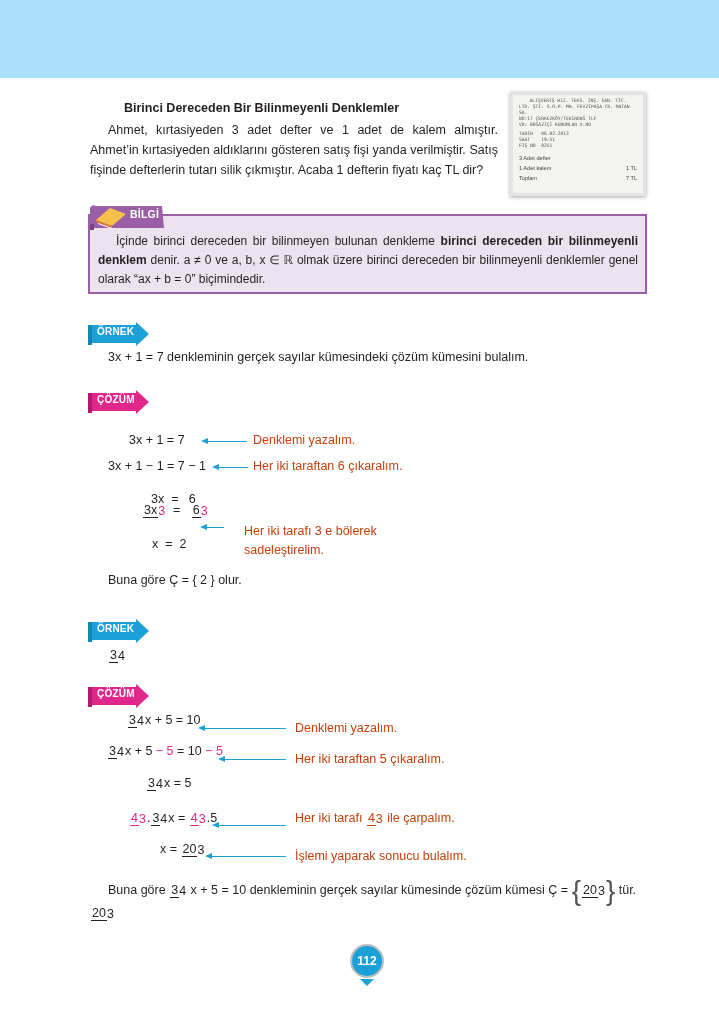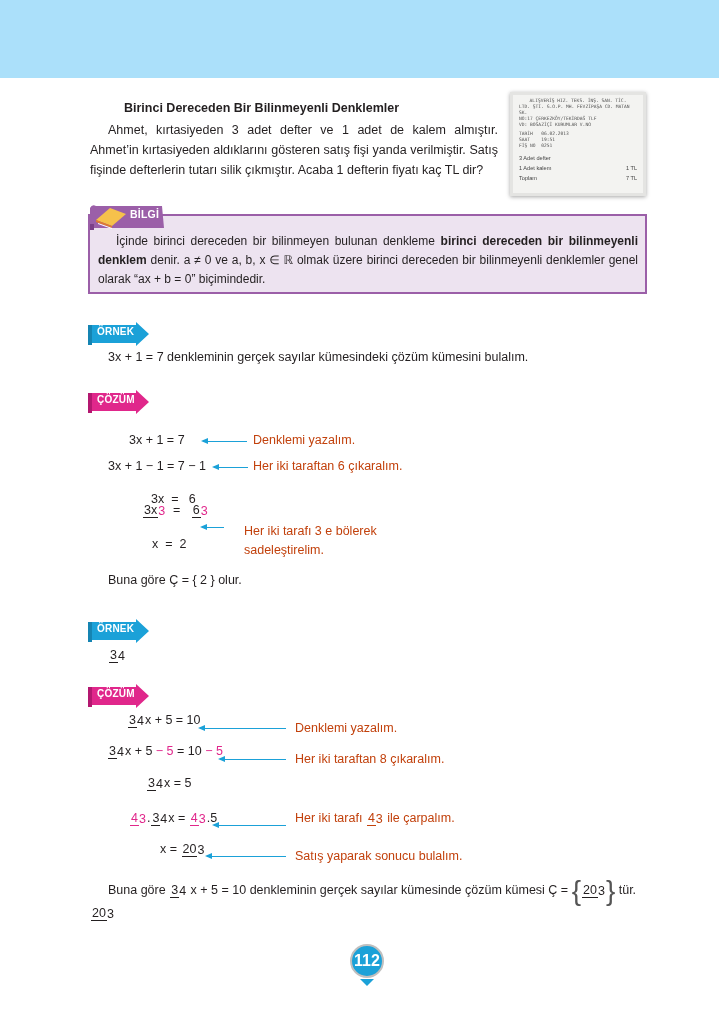--- a/index.html
+++ b/index.html
@@ -23,21 +23,21 @@
   .tag-label { position: absolute; left: 9px; top: 4px; color: #fff; font-weight: bold; font-size: 10px; font-family: "Liberation Sans", sans-serif; letter-spacing: 0.2px; }
 
   .line { font-size: 12.5px; white-space: nowrap; }
   .blue { color: #c2410c; }
   .pink { color: #e0278b; }
   .frac { display: inline-flex; flex-direction: row; align-items: flex-end; vertical-align: middle; line-height: 13px; margin: 0 1px; }
   .frac .num { border-bottom: 1px solid currentColor; padding: 0 1px; }
   .arrow { height: 1px; background: #1ba1d8; }
   .arrow::before { content: ""; position: absolute; left: -2px; top: -3px; border-right: 7px solid #1ba1d8; border-top: 3.5px solid transparent; border-bottom: 3.5px solid transparent; }
   .bigbrace { font-size: 28px; font-weight: 200; vertical-align: middle; color: #555; }
-  .pagenum { left: 350px; top: 944px; width: 34px; height: 34px; border-radius: 50%; background: #1ba1d8; border: 2px solid #bfbfbf; color: #fff; font-weight: bold; font-size: 16px; display: flex; align-items: center; justify-content: center; }
+  .pagenum { left: 350px; top: 944px; width: 34px; height: 34px; border-radius: 50%; background: #1ba1d8; border: 2px solid #bfbfbf; color: #fff; font-weight: bold; font-size: 12px; display: flex; align-items: center; justify-content: center; }
   .pagepin { left: 360px; top: 979px; width: 0; height: 0; border-left: 7px solid transparent; border-right: 7px solid transparent; border-top: 7px solid #1ba1d8; }
 </style>
 </head>
 <body>
 
 <div class="abs header-band"></div>
 
 <div class="abs title">Birinci Dereceden Bir Bilinmeyenli Denklemler</div>
 <div class="abs intro">Ahmet, kırtasiyeden 3 adet defter ve 1 adet de kalem almıştır. Ahmet’in kırtasiyeden aldıklarını gösteren satış fişi yanda verilmiştir. Satış fişinde defterlerin tutarı silik çıkmıştır. Acaba 1 defterin fiyatı kaç TL dir?</div>
 
@@ -158,21 +158,21 @@
 <div class="abs arrow" style="left:200px;top:728px;width:86px;"></div>
 <div class="abs line blue" style="left:295px;top:721px;">Denklemi yazalım.</div>
 
 <div class="abs line" style="left:107px;top:744px;">
   <span class="frac">
       <span class="num">3</span>
       <span>4</span>
     </span><span>x + 5</span><span class="pink"> − 5</span><span> = 10</span><span class="pink"> − 5</span>
 </div>
 <div class="abs arrow" style="left:220px;top:759px;width:66px;"></div>
-<div class="abs line blue" style="left:295px;top:752px;">Her iki taraftan 8 çıkaralım.</div>
+<div class="abs line blue" style="left:295px;top:752px;">Her iki taraftan 5 çıkaralım.</div>
 
 <div class="abs line" style="left:146px;top:776px;">
   <span class="frac">
       <span class="num">3</span>
       <span>4</span>
     </span><span>x = 5</span>
 </div>
 
 <div class="abs line" style="left:129px;top:811px;">
   <span class="frac pink">
@@ -198,21 +198,21 @@
 </div>
 
 <div class="abs line" style="left:160px;top:842px;">
   <span>x =</span>
   <span class="frac">
       <span class="num">20</span>
       <span>3</span>
     </span>
 </div>
 <div class="abs arrow" style="left:207px;top:856px;width:79px;"></div>
-<div class="abs line blue" style="left:295px;top:849px;">Satış yaparak sonucu bulalım.</div>
+<div class="abs line blue" style="left:295px;top:849px;">İşlemi yaparak sonucu bulalım.</div>
 
 <div class="abs line" style="left:108px;top:875px;">
   <span>Buna göre</span>
   <span class="frac">
       <span class="num">3</span>
       <span>4</span>
     </span>
   <span>x + 5 = 10 denkleminin gerçek sayılar kümesinde çözüm kümesi Ç =</span>
   <span class="bigbrace">{</span><span class="frac">
       <span class="num">20</span>

